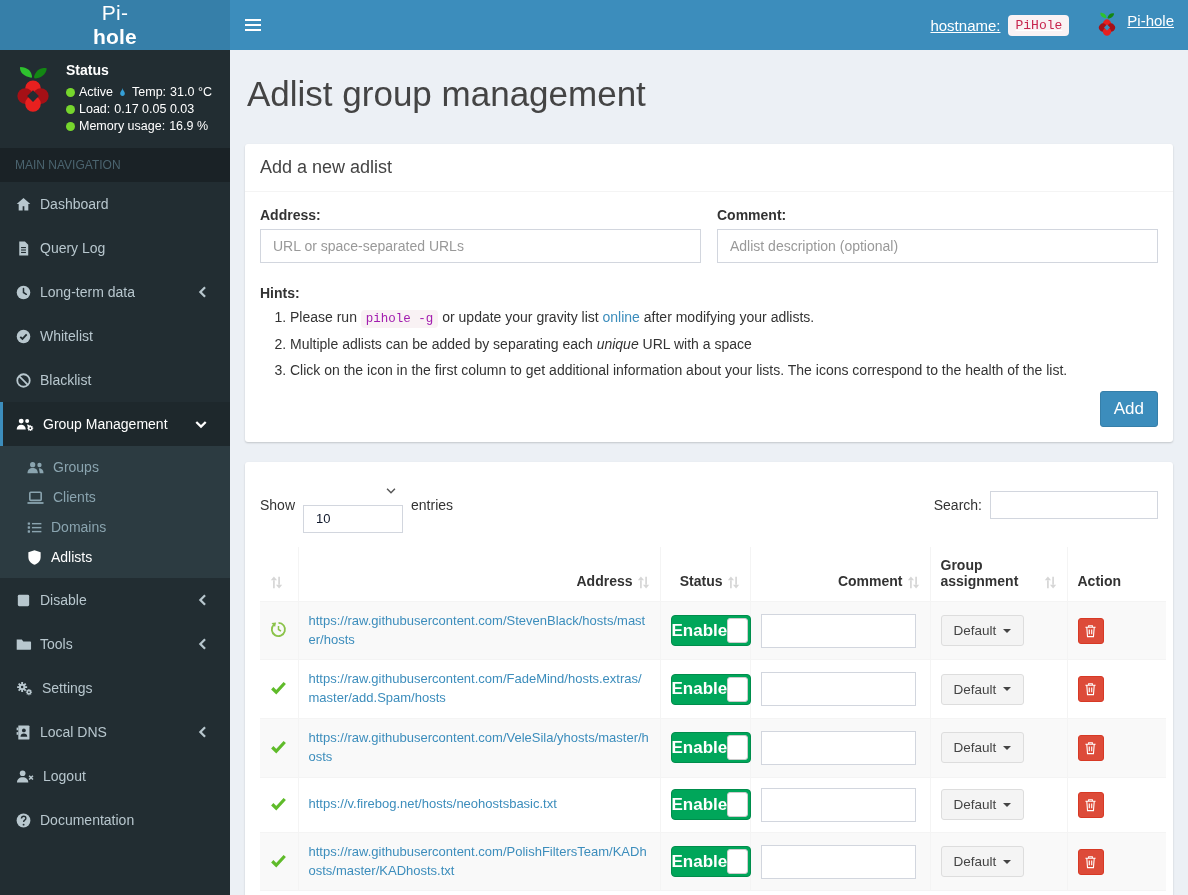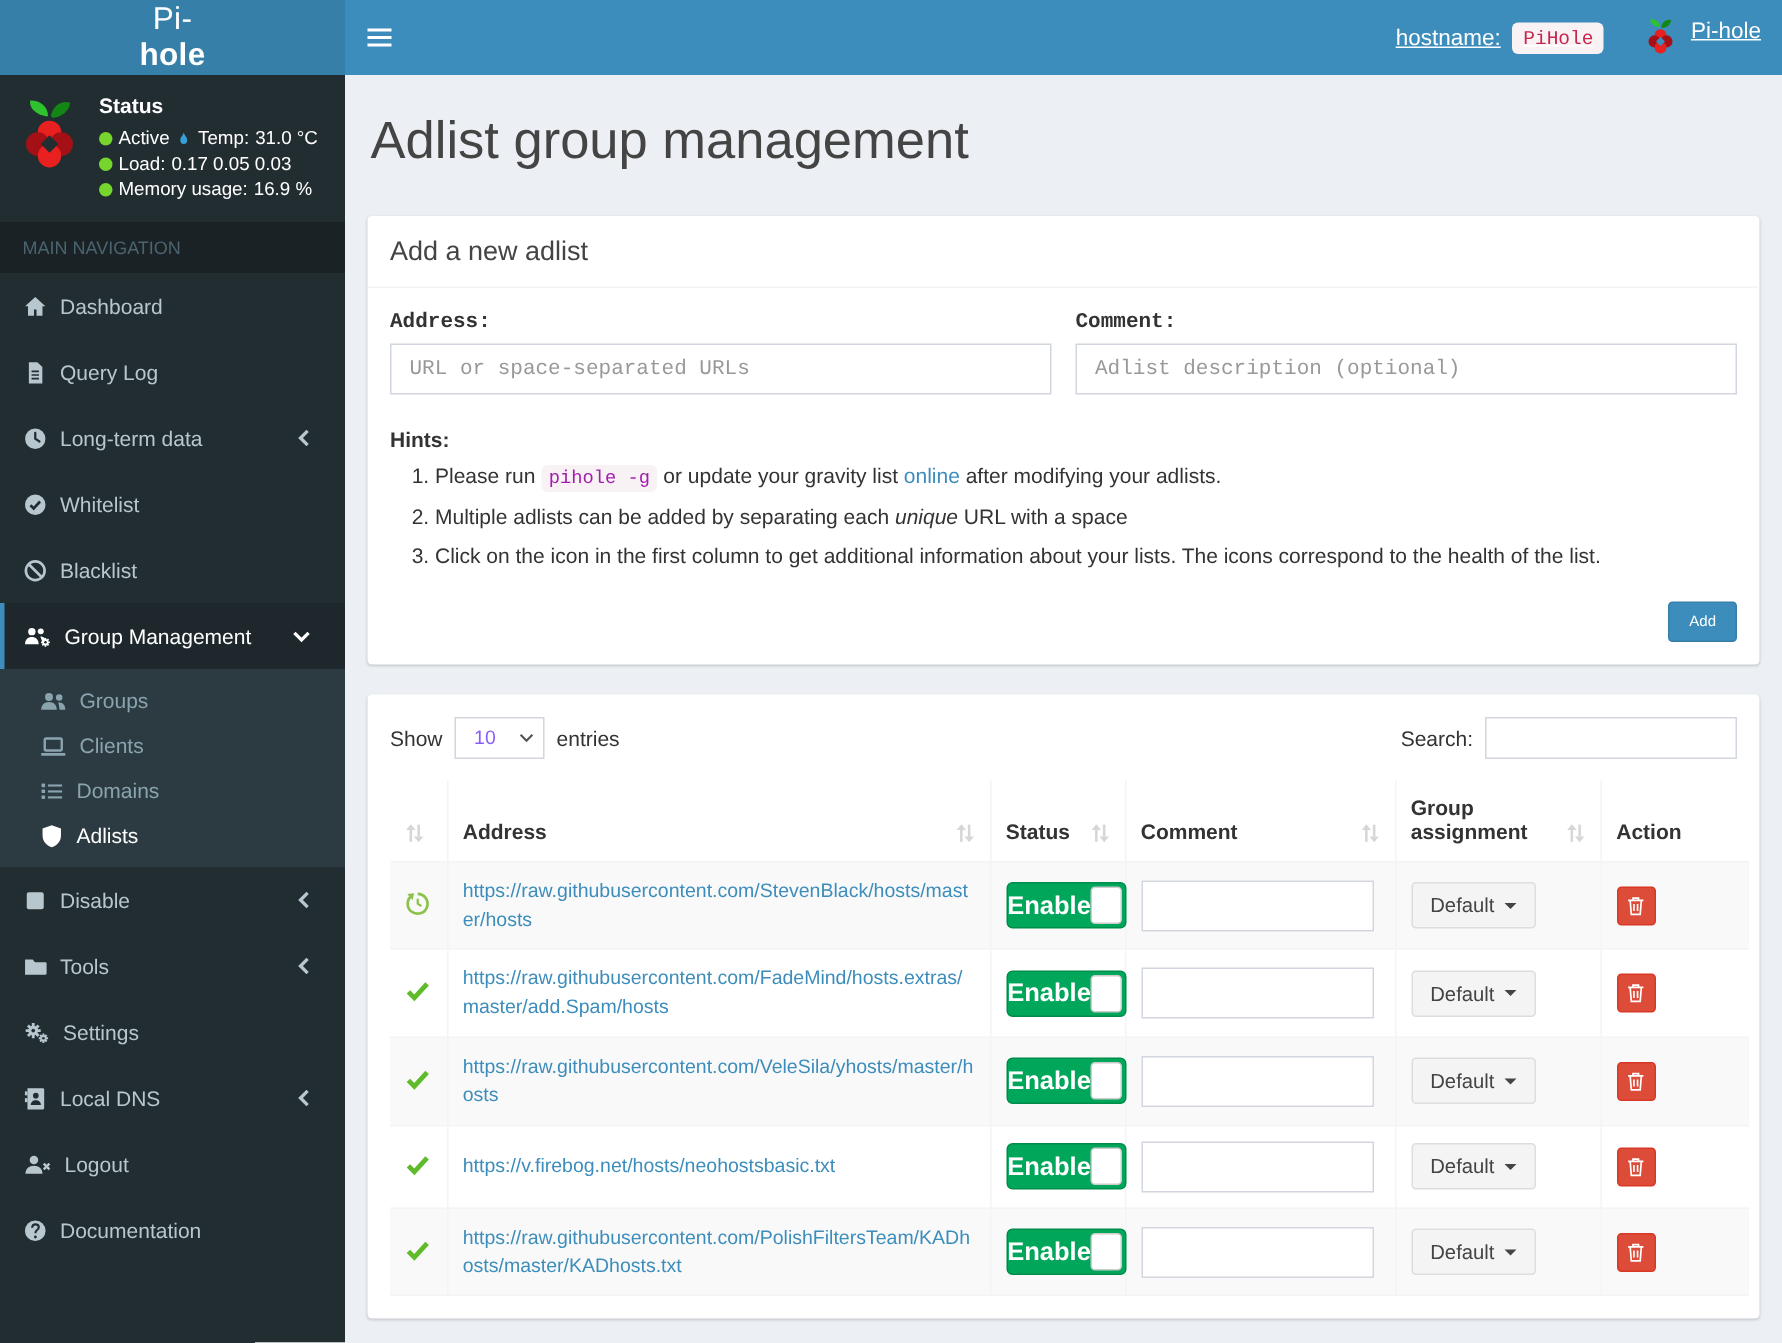--- a/index.html
+++ b/index.html
@@ -43,57 +43,57 @@
   .submenu .menu-item.active{background:transparent;color:#fff;}
   .icon{display:inline-flex;width:17px;height:17px;flex-shrink:0;}
   .icon svg{width:100%;height:100%;}
 
   
   .content{flex:1;padding:0 15px;overflow:hidden;}
   h1.page-title{font-weight:normal;font-size:35px;color:#444;margin:24px 0 30px 2px;}
   .box{background:#fff;border-radius:3px;box-shadow:0 1px 2px rgba(0,0,0,.18);margin-bottom:20px;}
   .box-header{padding:13px 15px;border-bottom:1px solid #f4f4f4;font-size:18px;color:#444;}
   .box-body{padding:15px;}
-  .form-row{display:flex;gap:16px;font-family:Liberation Mono, monospace;}
+  .form-row{display:flex;gap:16px;}
   .form-group{flex:1;}
   .form-group label{display:block;font-weight:bold;font-size:14px;margin-bottom:6px;color:#333;}
   input.form-control{width:100%;height:34px;border:1px solid #d2d6de;padding:6px 12px;
     font-size:14px;color:#555;outline:none;border-radius:0;font-family:inherit;}
   input.form-control::placeholder{color:#999;}
   .hints{margin-top:22px;font-size:14px;}
   .hints .hints-title{font-weight:bold;}
   .hints ol{margin:6px 0 0 0;padding-left:30px;}
   .hints li{margin-bottom:6px;line-height:1.45;}
   code.inline-code{font-family:Liberation Mono, monospace;font-size:12.5px;
     color:#a21caf;background:#f9f2f4;border-radius:4px;padding:2px 5px;}
   a.link{color:#3c8dbc;text-decoration:none;cursor:pointer;}
   .box-toolbar{display:flex;justify-content:flex-end;padding:4px 0 0 0;}
-  .btn-primary{background:#3c8dbc;border:1px solid #367fa9;color:#fff;font-size:10px;
-    padding:7px 13px;border-radius:3px;cursor:pointer;font-family:inherit;margin-top:10px;}
+  .btn-primary{background:#3c8dbc;border:1px solid #367fa9;color:#fff;font-size:17px;
+    padding:7px 13px;border-radius:3px;cursor:pointer;font-family:inherit;}
 
   
   .dt-controls{display:flex;align-items:center;font-size:14px;color:#333;margin-bottom:14px;}
   .select-wrap{position:relative;display:inline-block;margin:0 8px;}
-  select.page-size{appearance:none;-webkit-appearance:none;width:60px;height:28px;
+  select.page-size{appearance:none;-webkit-appearance:none;width:100px;height:28px;
     border:1px solid #d2d6de;background:#fff;font-size:13px;padding:2px 22px 2px 12px;
-    border-radius:0;color:#8b5cf6;font-family:inherit;}
+    border-radius:0;color:#0f172a;font-family:inherit;margin-top:28px;}
   .select-wrap .sel-chev{position:absolute;right:7px;top:9px;width:10px;height:10px;pointer-events:none;color:#555;}
   .dt-search{margin-left:auto;display:flex;align-items:center;gap:8px;}
   input.search-input{width:168px;height:28px;border:1px solid #d2d6de;padding:4px 8px;
     font-size:13px;outline:none;border-radius:0;}
 
   
   table.dt{width:100%;border-collapse:collapse;table-layout:fixed;}
   table.dt th,table.dt td{border-right:1px solid #f4f4f4;border-bottom:1px solid #f4f4f4;}
   table.dt th:last-child,table.dt td:last-child{border-right:none;}
   table.dt th{font-size:14px;font-weight:bold;color:#333;text-align:left;
     padding:10px 10px 12px 10px;vertical-align:bottom;cursor:pointer;}
   table.dt td{padding:10px 10px;vertical-align:middle;font-size:13px;}
   table.dt tbody tr:nth-child(odd){background:#f9f9f9;}
-  .th-flex{display:flex;align-items:flex-end;justify-content:space-between;gap:4px;}
+  .th-flex{display:flex;align-items:flex-end;justify-content:flex-end;gap:4px;}
   .sort-icon{width:13px;height:13px;flex-shrink:0;}
   .col-health{width:38px;} .col-address{width:362px;} .col-status{width:90px;}
   .col-comment{width:180px;} .col-group{width:137px;} .col-action{width:99px;}
   td.health-cell{text-align:center;}
   .health{width:17px;height:17px;display:inline-block;cursor:pointer;}
   .health.ok{color:#5fbb2a;} .health.recent{color:#8bc34a;}
   a.addr{color:#3c8dbc;text-decoration:none;word-break:break-all;line-height:1.45;font-size:13px;}
   .toggle{position:relative;width:80px;height:31px;background:#00a65a;border:1px solid #008d4c;
     border-radius:4px;color:#fff;font-size:17px;font-weight:bold;display:flex;align-items:center;
     cursor:pointer;}

